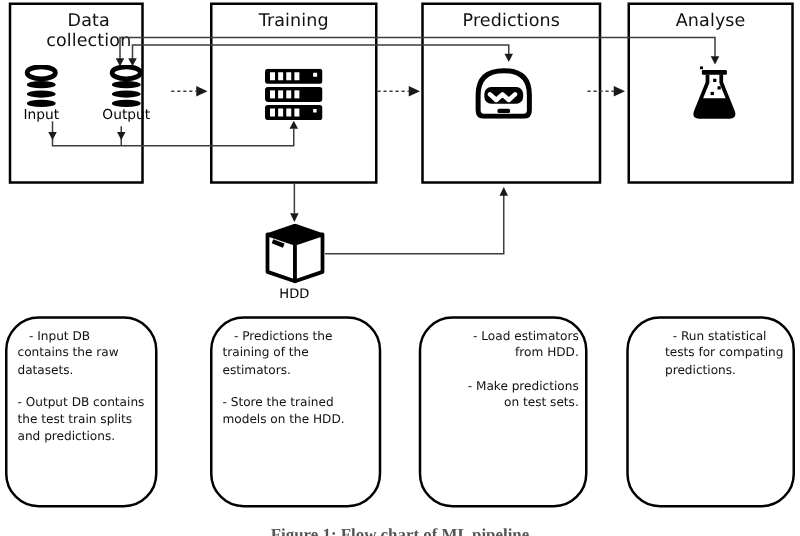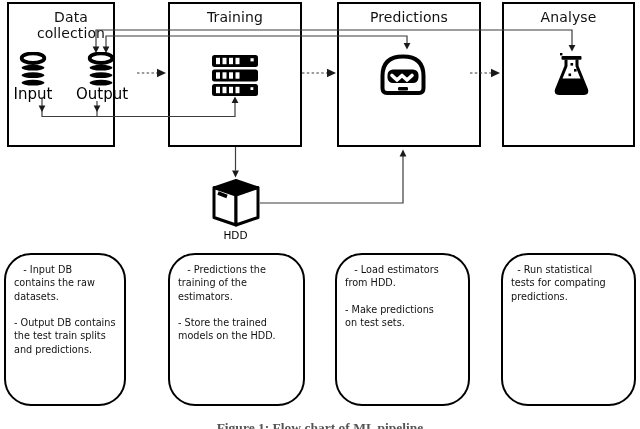--- a/index.html
+++ b/index.html
@@ -10,21 +10,21 @@
   .stage-box{
     position:absolute;top:2px;height:145px;box-sizing:border-box;
     border:2px solid #000;background:transparent;z-index:1;
   }
   .stage-title{
     text-align:center;margin-top:5px;font-size:14px;color:#111;
     letter-spacing:0.1px;
   }
   .icon{position:absolute;z-index:2;}
   .small-label{
-    position:absolute;z-index:2;text-align:center;font-size:15px;color:#000;
+    position:absolute;z-index:2;text-align:center;font-size:11px;color:#000;
   }
   .hdd-label{font-size:10.5px;}
   .note-box{
     position:absolute;top:253px;height:153px;box-sizing:border-box;
     border:2.5px solid #000;border-radius:27px;background:#fff;z-index:1;
   }
   .note-text{
     padding:8px 5px 0 8px;font-size:9.7px;line-height:13.3px;
     white-space:pre;color:#111;
   }
@@ -176,26 +176,26 @@
 and predictions.</div>
 </div>
 <div class="note-box" style="left:168px;width:137px;">
   <div class="note-text">   - Predictions the
 training of the
 estimators.
 
 - Store the trained
 models on the HDD.</div>
 </div>
-<div class="note-box" style="left:335px;width:135px;">
+<div class="note-box" style="left:335px;width:135px;text-align:right;">
   <div class="note-text">   - Load estimators
 from HDD.
 
 - Make predictions
 on test sets.</div>
 </div>
-<div class="note-box" style="left:501px;width:135px;">
+<div class="note-box" style="left:501px;width:135px;padding-left:21px;">
   <div class="note-text">  - Run statistical
 tests for compating
 predictions.</div>
 </div>
 
 <div class="caption">Figure 1: Flow chart of ML pipeline</div>
 
 </body></html>

